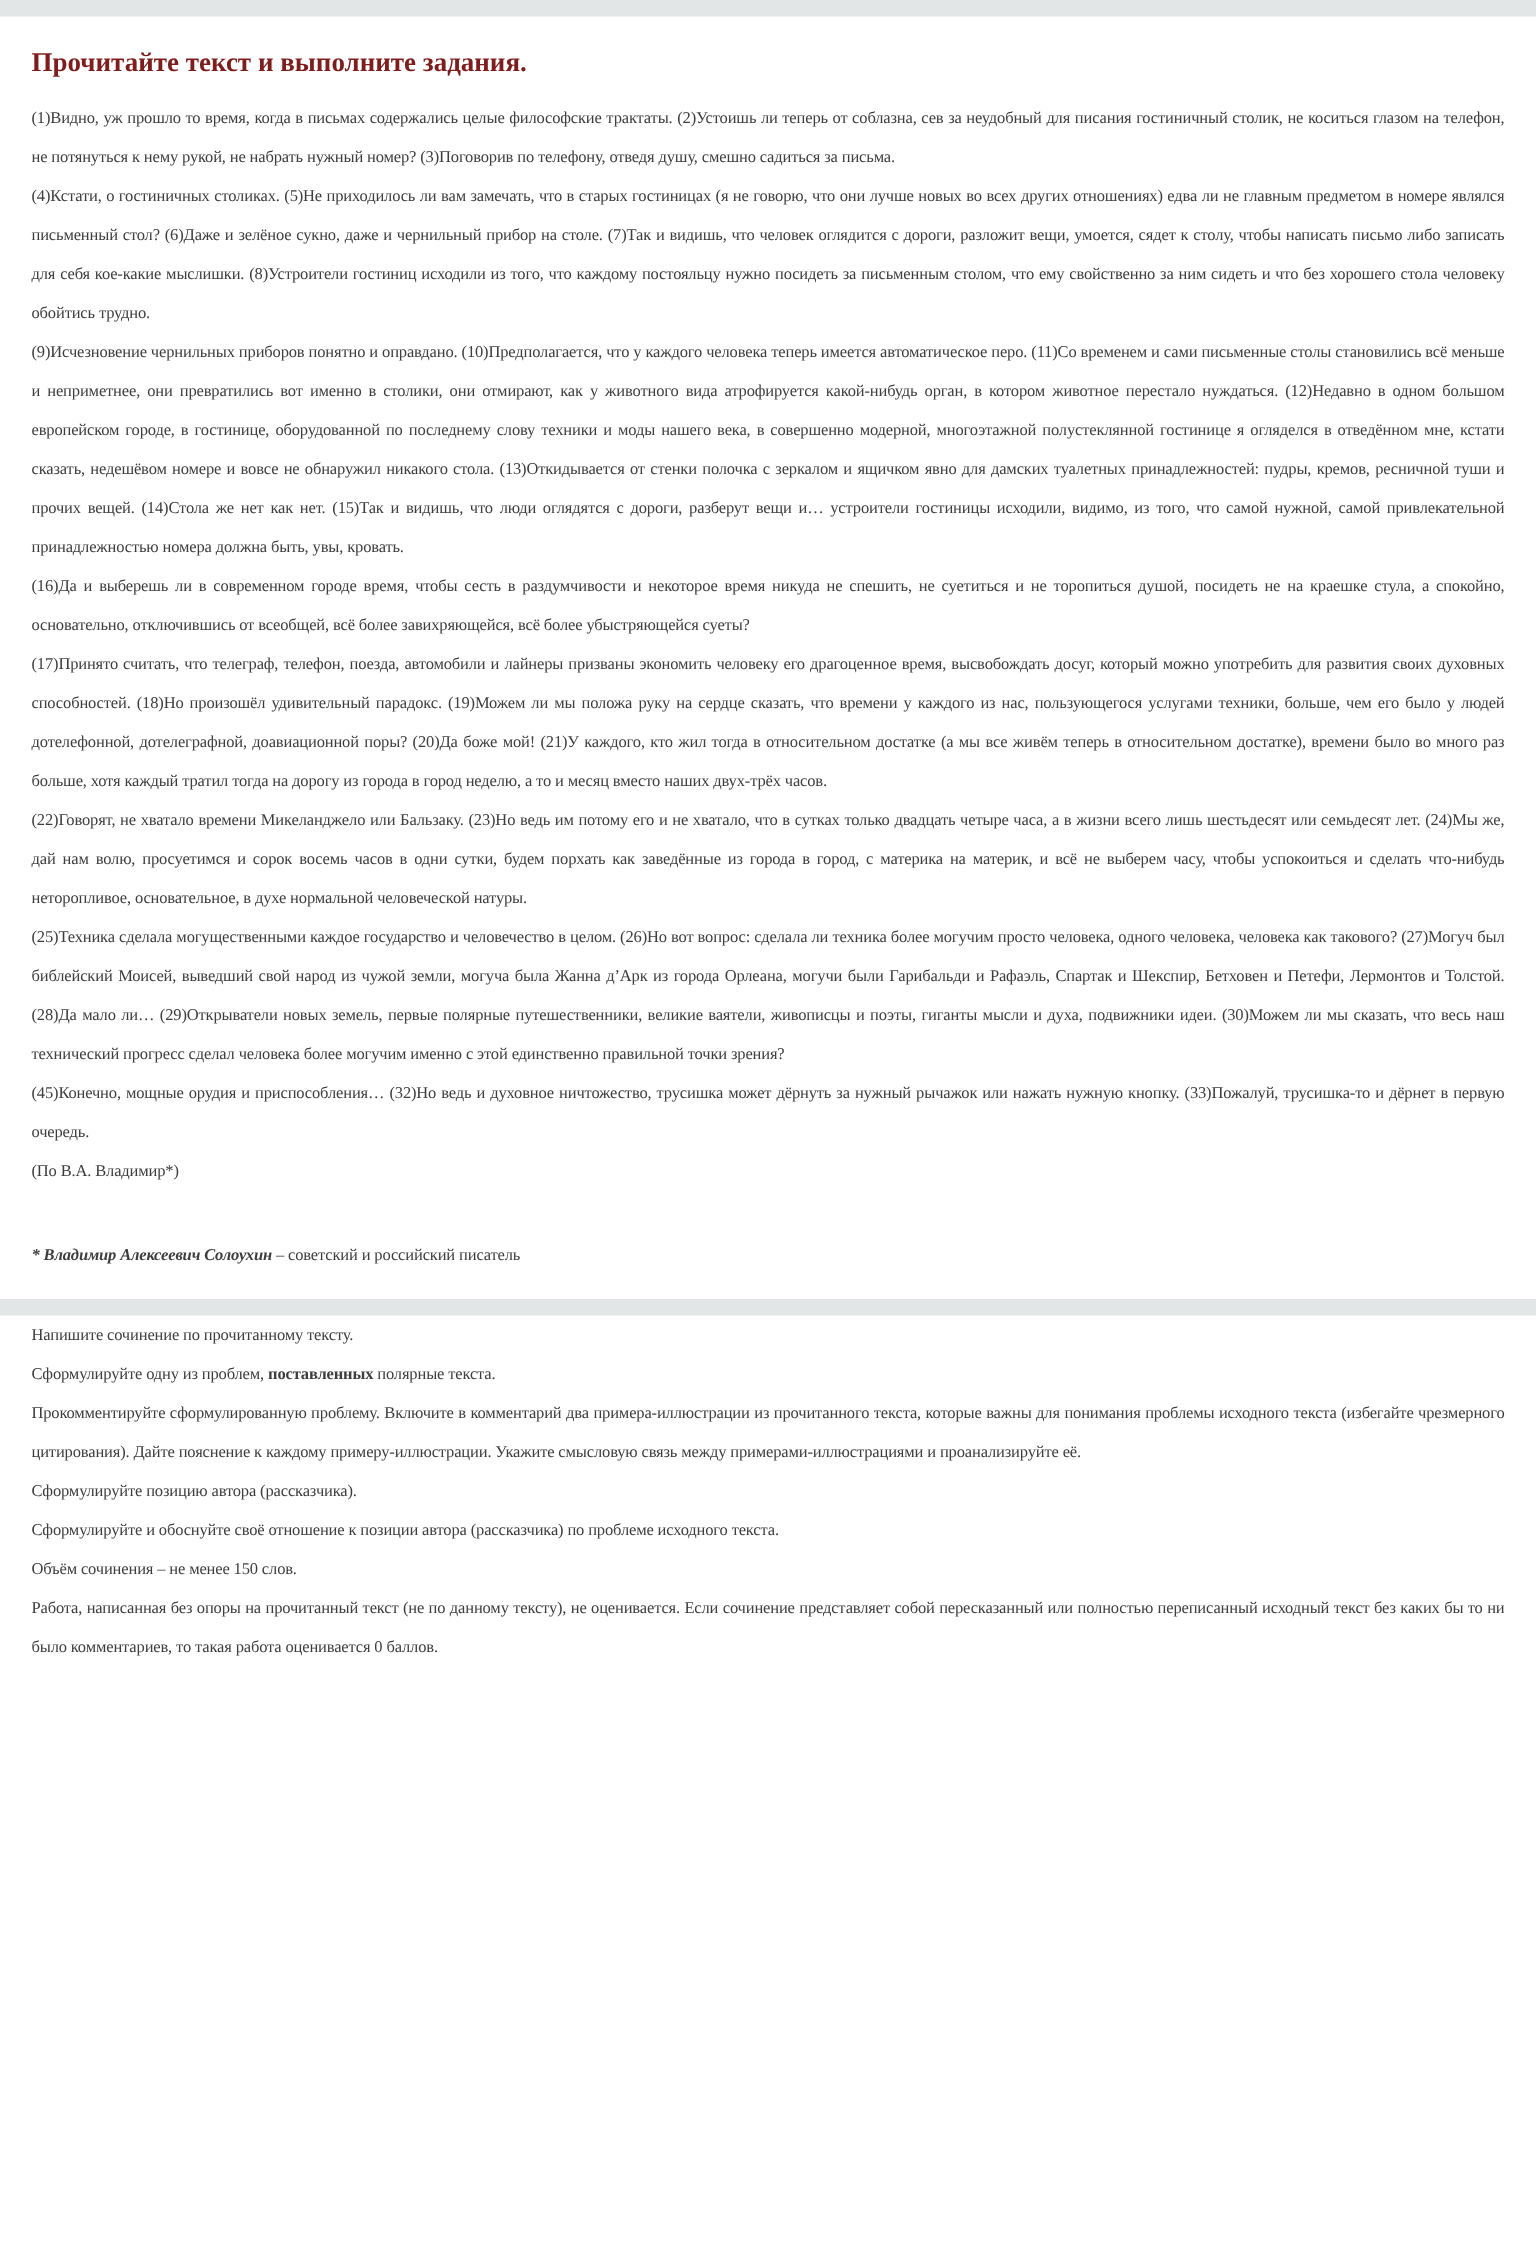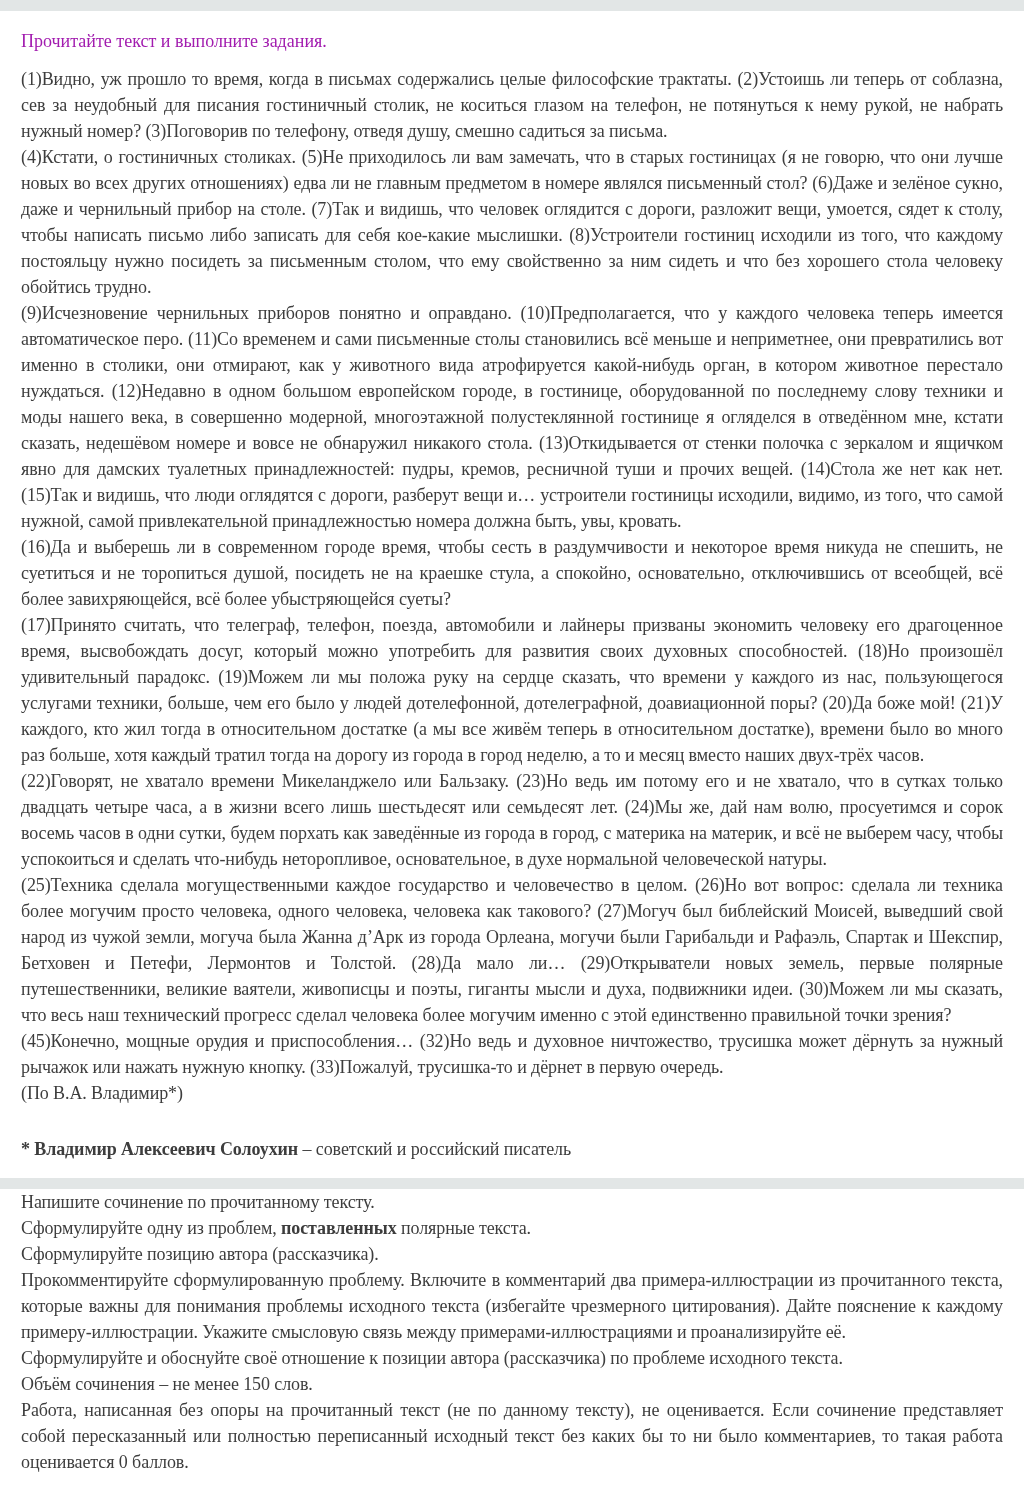--- a/index.html
+++ b/index.html
@@ -19,45 +19,46 @@
     background: #e2e6e6;
   }
   .band.mid {
     margin-top: 16px;
   }
   .content {
     padding: 0 21px;
   }
   p {
     margin: 0;
-    font-size: 18px;
+    font-size: 11px;
     line-height: 26px;
     text-align: justify;
     letter-spacing: -0.1px;
   }
   p.heading {
-    font-weight: normal;
+    font-weight: bold;
     font-size: 18px;
-    color: #a21caf;
+    color: #7f1d1d;
     text-align: left;
     letter-spacing: 0;
   }
   .instruction-title {
     margin-top: 17px;
     margin-bottom: 12px;
   }
   .task-heading {
     margin-top: 24px;
     margin-bottom: 13px;
   }
   .footnote {
     margin-top: 30px;
   }
   .footnote .author {
     font-weight: bold;
+    font-style: italic;
   }
   .bold { font-weight: bold; }
 </style>
 </head>
 <body>
 
 <div>
 
   <div class="band top"></div>
 
@@ -81,22 +82,22 @@
     </div>
   </div>
 
   <div class="band mid"></div>
 
   <div class="content">
 
     <div>
       <p>Напишите сочинение по прочитанному тексту.</p>
       <p><span>Сформулируйте одну из проблем, </span><span class="bold">поставленных</span><span> полярные текста.</span></p>
+      <p>Прокомментируйте сформулированную проблему. Включите в комментарий два примера-иллюстрации из прочитанного текста, которые важны для понимания проблемы исходного текста (избегайте чрезмерного цитирования). Дайте пояснение к каждому примеру-иллюстрации. Укажите смысловую связь между примерами-иллюстрациями и проанализируйте её.</p>
       <p>Сформулируйте позицию автора (рассказчика).</p>
-      <p>Прокомментируйте сформулированную проблему. Включите в комментарий два примера-иллюстрации из прочитанного текста, которые важны для понимания проблемы исходного текста (избегайте чрезмерного цитирования). Дайте пояснение к каждому примеру-иллюстрации. Укажите смысловую связь между примерами-иллюстрациями и проанализируйте её.</p>
       <p>Сформулируйте и обоснуйте своё отношение к позиции автора (рассказчика) по проблеме исходного текста.</p>
       <p>Объём сочинения – не менее 150 слов.</p>
       <p>Работа, написанная без опоры на прочитанный текст (не по данному тексту), не оценивается. Если сочинение представляет собой пересказанный или полностью переписанный исходный текст без каких бы то ни было комментариев, то такая работа оценивается 0 баллов.</p>
 
     </div>
 
   </div>
 
 </div>
 

